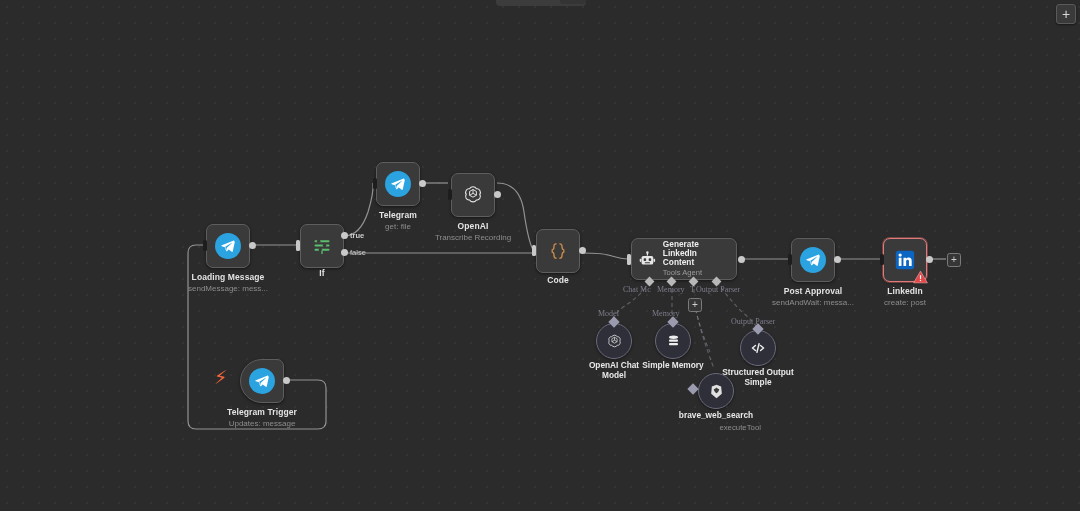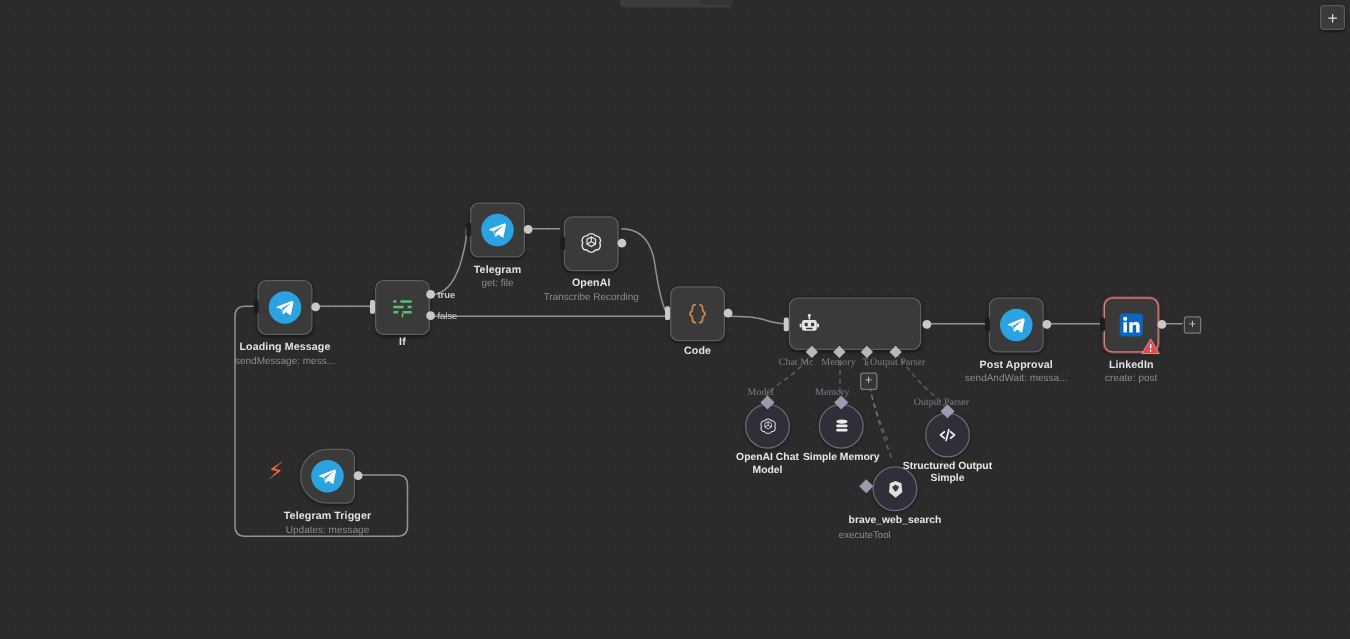--- a/index.html
+++ b/index.html
@@ -86,21 +86,21 @@
     display:flex;align-items:center;justify-content:center;
     box-shadow:0 1px 3px rgba(0,0,0,.45);
   }
   .clabel{
     position:absolute;left:50%;transform:translateX(-50%);top:38px;
     color:#e8e8e8;font-size:8.3px;font-weight:bold;text-align:center;
     width:78px;line-height:1.15;
   }
   .csub{
     position:absolute;left:50%;transform:translateX(-50%);top:60px;
-    color:#8d8d8d;font-size:7.8px;text-align:left;width:90px;
+    color:#8d8d8d;font-size:7.8px;text-align:right;width:90px;
   }
   .cport{position:absolute;left:50%;top:-5px;margin-left:-4px;width:8px;height:8px;background:#9b9bb0;transform:rotate(45deg);}
 
   .subcap{position:absolute;color:#7d7d8c;font-size:8px;white-space:nowrap;font-family:Liberation Serif, serif;}
 
   .addsq{
     position:absolute;width:12px;height:12px;border:1px solid #7a7a7a;border-radius:2.5px;
     background:#363636;display:flex;align-items:center;justify-content:center;
     color:#cfcfcf;font-size:10px;line-height:1;cursor:pointer;
   }
@@ -235,20 +235,25 @@
       <svg width="19" height="19" viewBox="0 0 24 24">
         <rect x="4.5" y="7.5" width="15" height="11" rx="2.4" fill="#e6e6e6"></rect>
         <rect x="7.2" y="10.4" width="3.2" height="3.6" rx="1" fill="#3a3a3a"></rect>
         <rect x="13.6" y="10.4" width="3.2" height="3.6" rx="1" fill="#3a3a3a"></rect>
         <rect x="8.6" y="15.4" width="6.8" height="1.5" rx=".7" fill="#3a3a3a"></rect>
         <rect x="11.2" y="3.6" width="1.6" height="3.4" fill="#e6e6e6"></rect>
         <circle cx="12" cy="3.1" r="1.5" fill="#e6e6e6"></circle>
         <rect x="2.2" y="11" width="2" height="4.2" rx="1" fill="#e6e6e6"></rect>
         <rect x="19.8" y="11" width="2" height="4.2" rx="1" fill="#e6e6e6"></rect>
       </svg>
+      <div class="agent-text">
+        <span class="agent-title">Generate</span>
+        <span class="agent-title">LinkedIn Content</span>
+        <span class="agent-sub">Tools Agent</span>
+      </div>
     </div>
     <div class="port-in" style="left:-4px;top:16px;"></div>
     <div class="port" style="left:107px;top:18px;"></div>
 
     <div class="port-sq" style="left:15px;top:40px;"></div>
     <div class="port-sq" style="left:37px;top:40px;"></div>
     <div class="port-sq" style="left:59px;top:40px;"></div>
     <div class="port-sq" style="left:82px;top:40px;"></div>
   </div>
 

